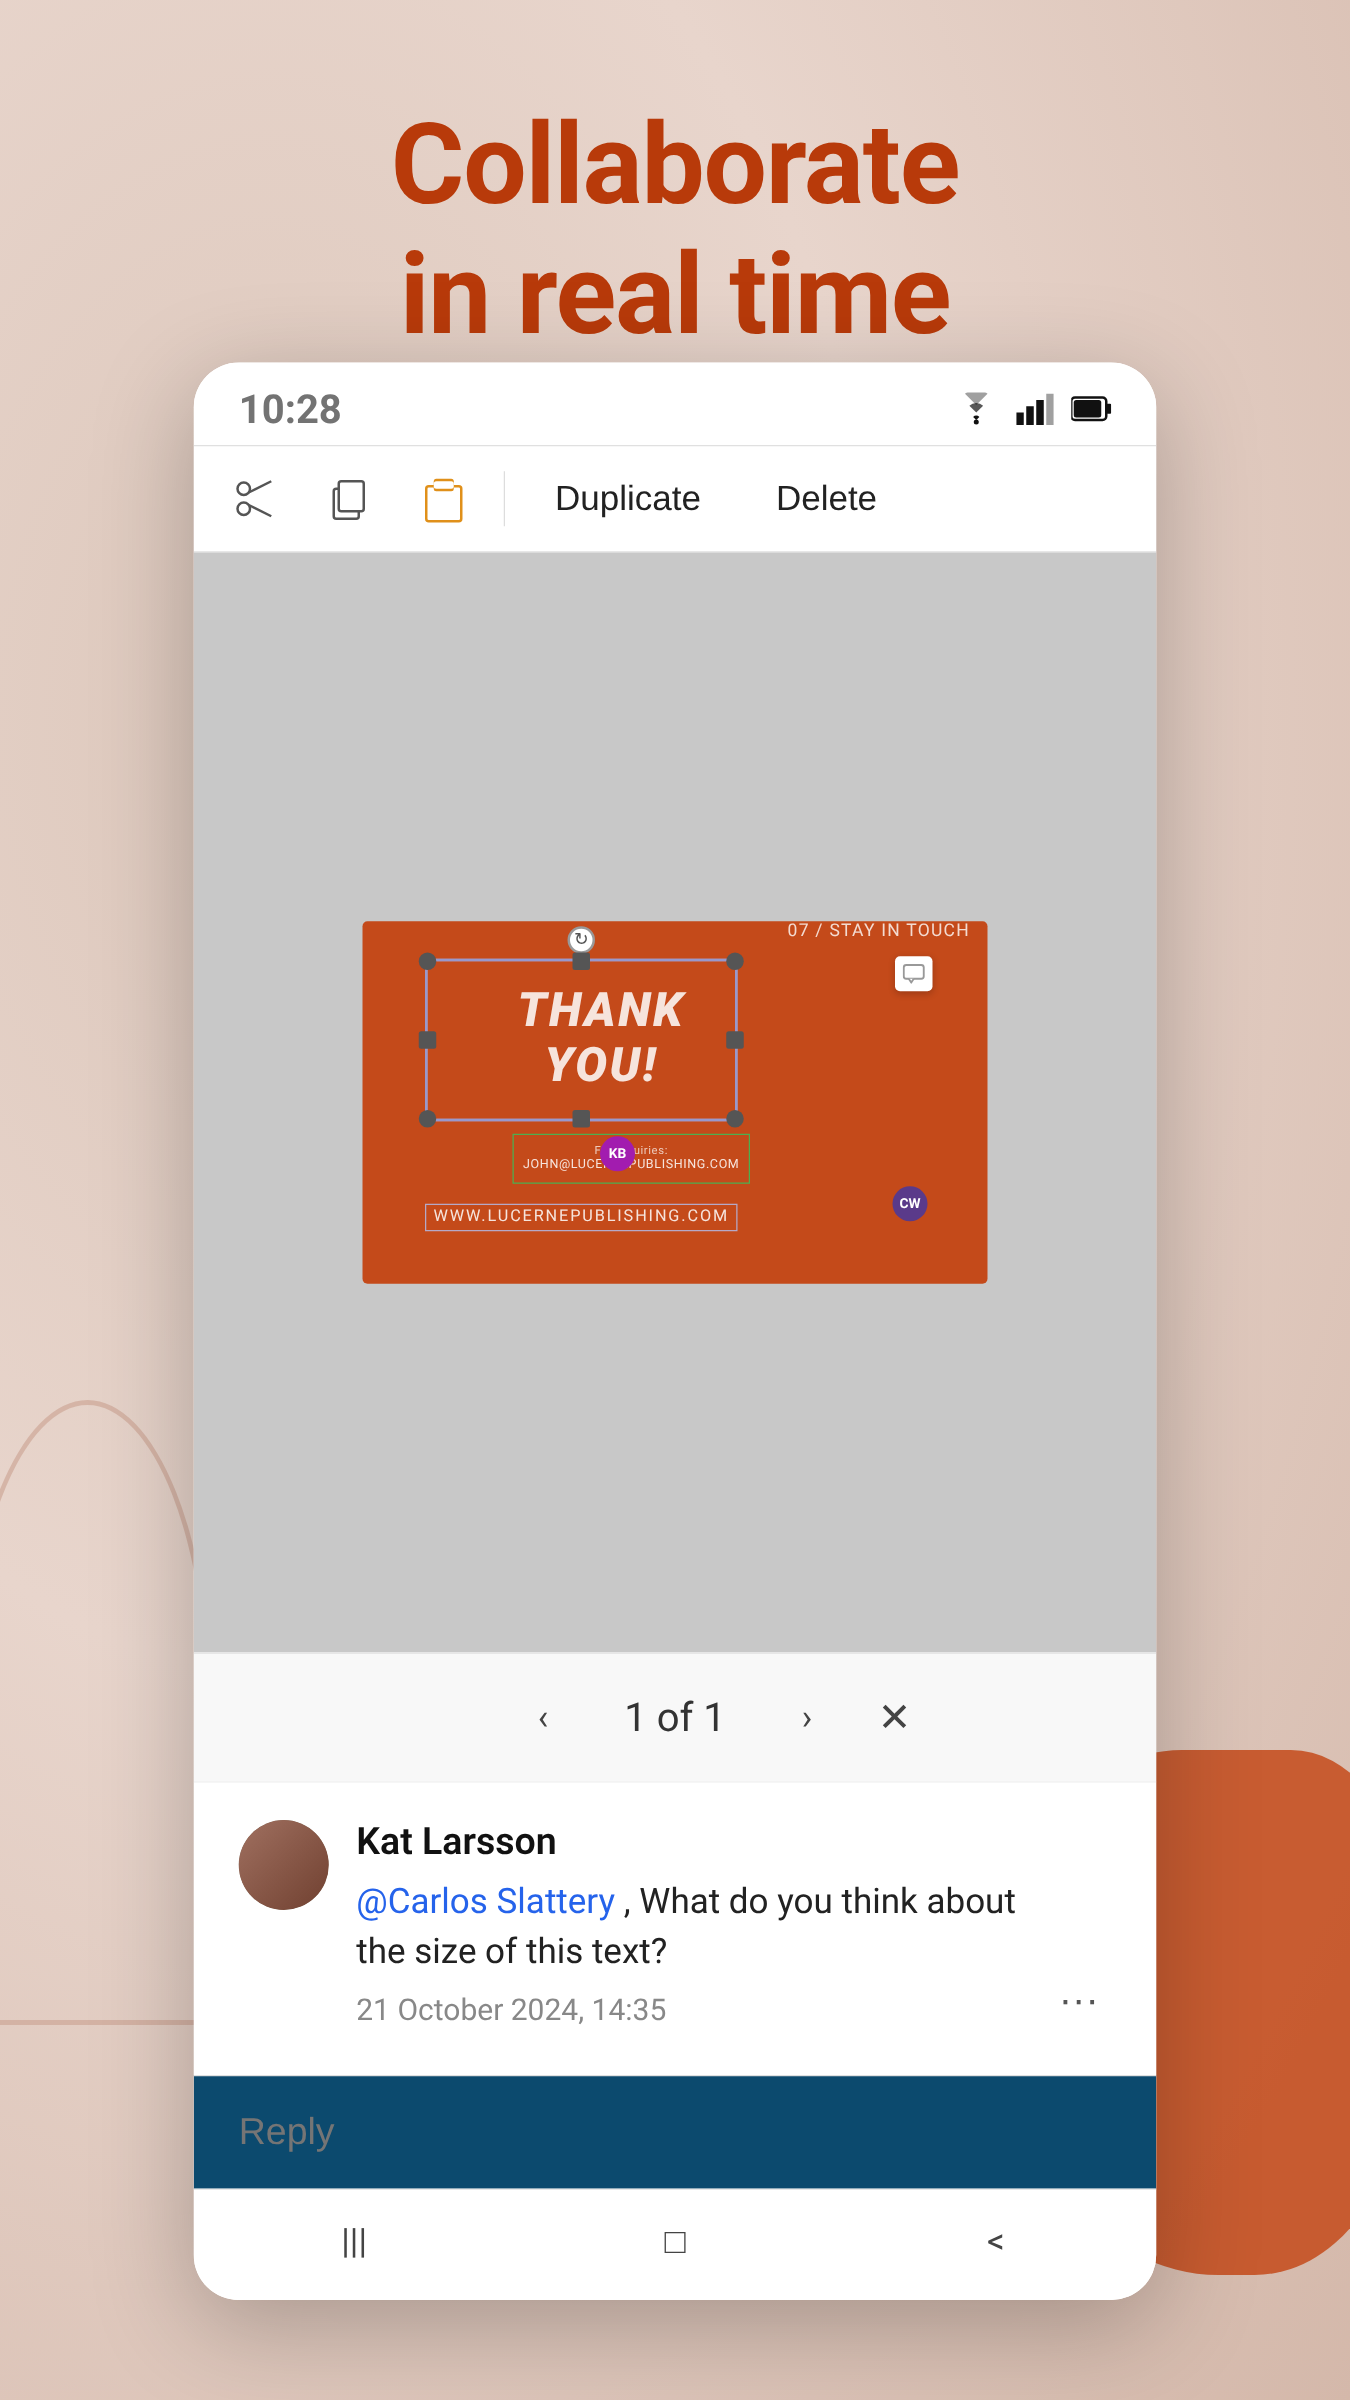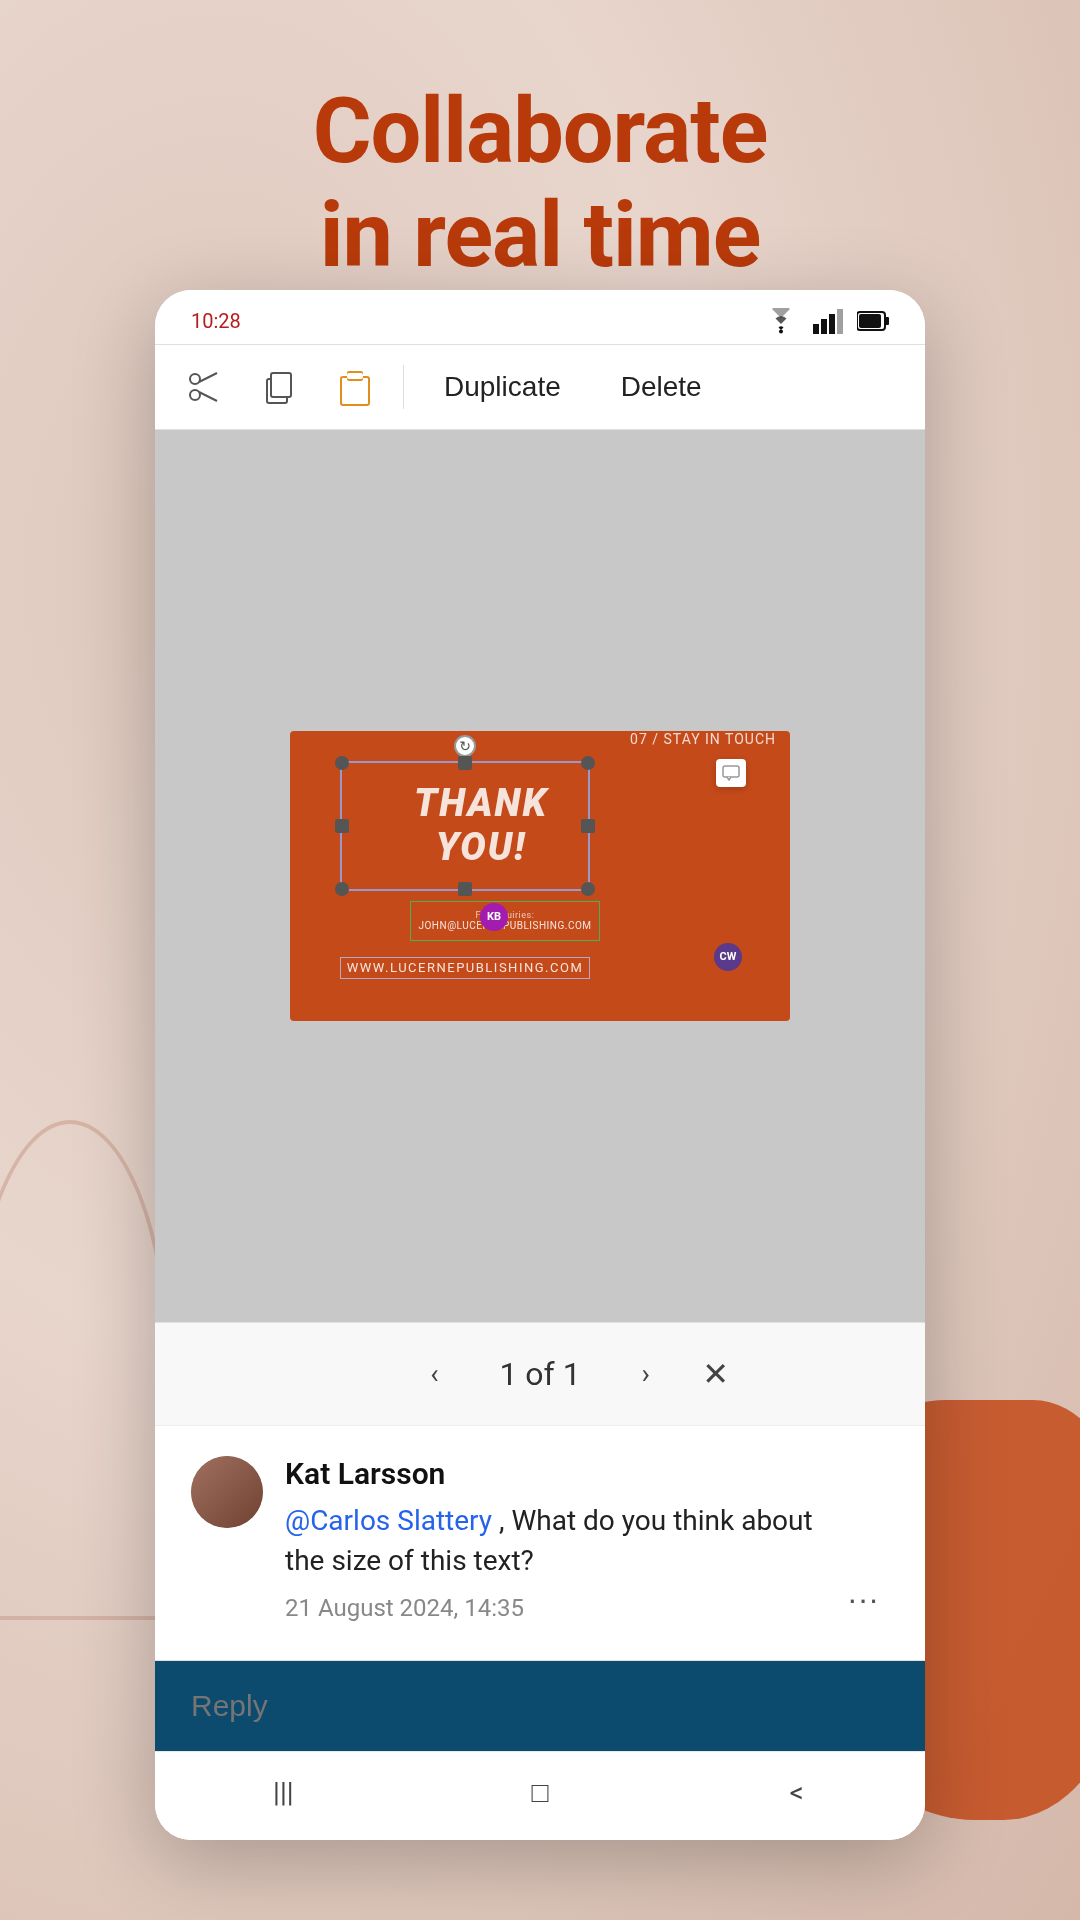--- a/index.html
+++ b/index.html
@@ -78,23 +78,23 @@
     .status-bar {
       background: #fff;
       padding: 18px 36px 10px;
       display: flex;
       justify-content: space-between;
       align-items: center;
       flex-shrink: 0;
     }
 
     .status-time {
-      font-size: 20px;
-      font-weight: 400;
-      color: #b91c1c;
+      font-size: 32px;
+      font-weight: 700;
+      color: #737373;
     }
 
     .status-icons {
       display: flex;
       align-items: center;
       gap: 14px;
     }
 
     .status-icons svg {
       fill: #111;
@@ -613,21 +613,21 @@
     <div class="comment-header">
       <div class="comment-user-row">
         <div class="user-avatar">
           <div class="user-avatar-img"></div>
         </div>
         <div class="comment-body">
           <div class="comment-username">Kat Larsson</div>
           <div class="comment-text">
             <span class="mention">@Carlos Slattery</span><span> , What do you think about the size of this text?</span>
           </div>
-          <div class="comment-timestamp">21 August 2024, 14:35</div>
+          <div class="comment-timestamp">21 October 2024, 14:35</div>
         </div>
       </div>
       <button class="comment-more-btn">···</button>
     </div>
   </div>
 
   <div class="reply-bar">
     <input class="reply-input" type="text" placeholder="Reply" style="">
   </div>
 

